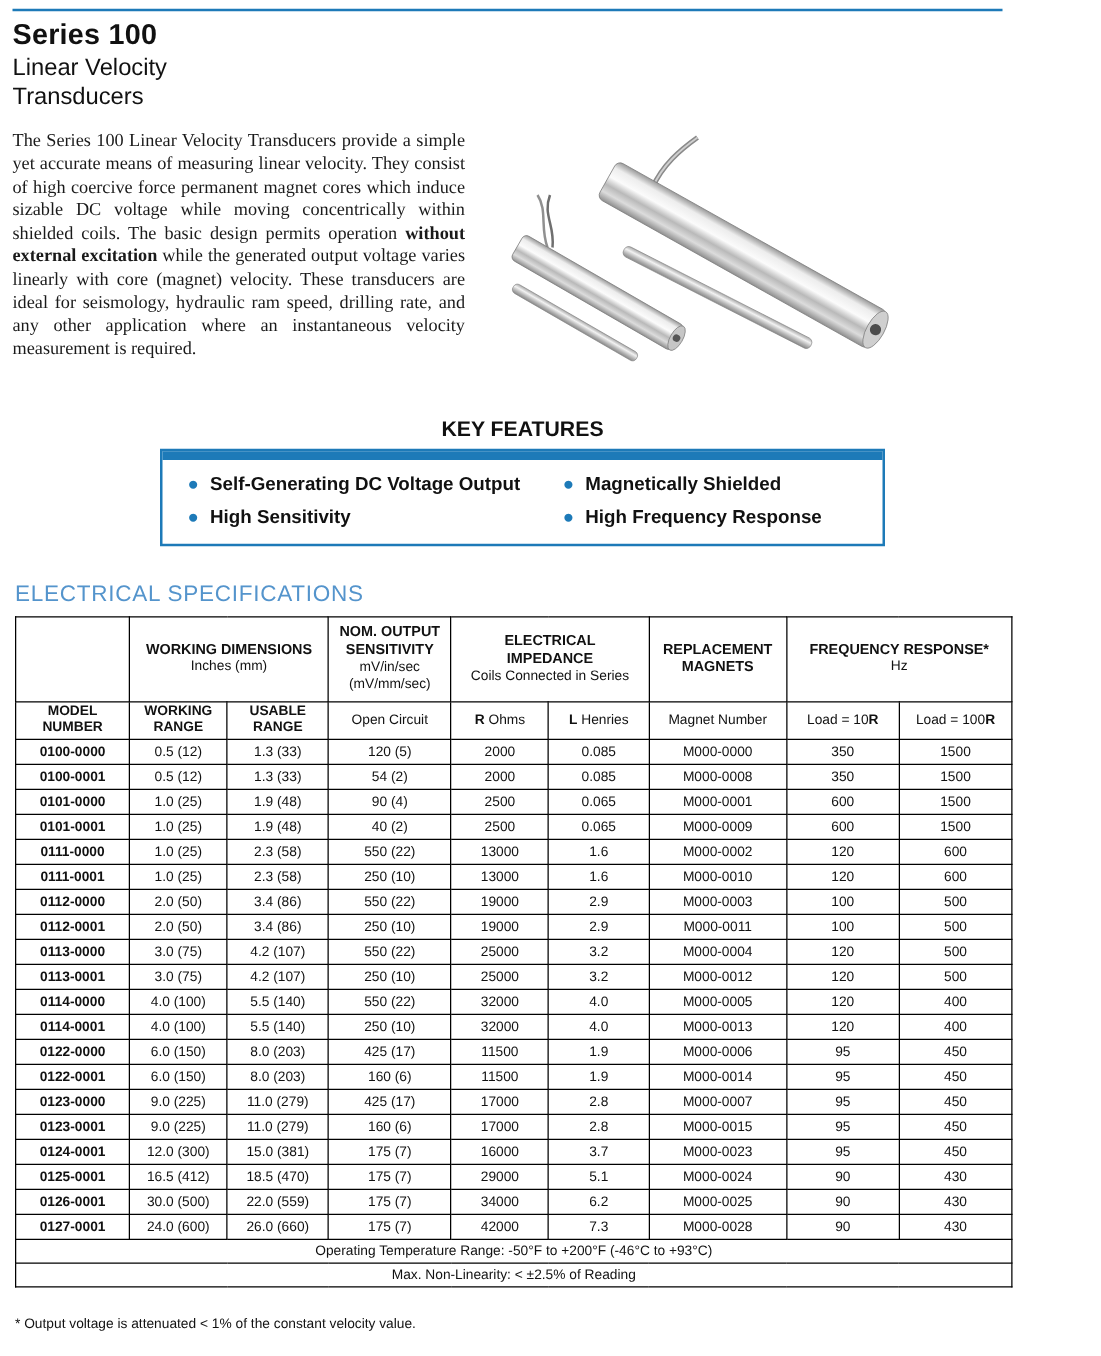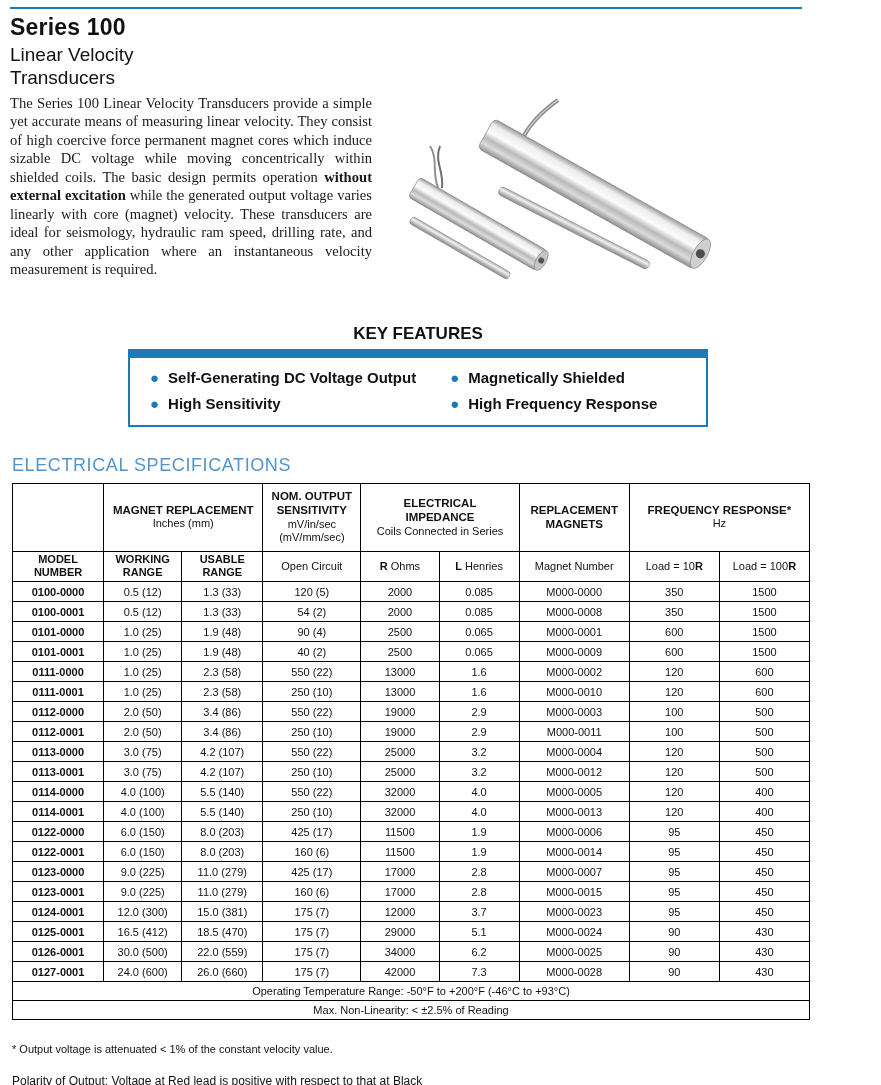--- a/index.html
+++ b/index.html
@@ -6,21 +6,21 @@
   html,body { background:#ffffff; }
   .page {
     width:812px; height:1085px; background:#fff; position:relative;
     font-family:"Liberation Sans", sans-serif; color:#111;
     padding:0 10px; overflow:hidden;
   }
   .top-rule { margin-top:7px; border-top:2px solid #1d7ab8; width:100%; }
   .title { font-size:23px; font-weight:bold; margin-top:5px; letter-spacing:0.2px; }
   .subtitle { font-size:19px; line-height:1.2; margin-top:3px; white-space:pre-line; }
 
-  .intro-row { display:flex; margin-top:4px; }
+  .intro-row { display:flex; margin-top:14px; }
   .intro-text {
     width:400px; font-family:"Liberation Serif", serif; font-size:14.6px;
     line-height:1.27; text-align:justify; color:#1a1a1a;
   }
   .intro-text b { font-weight:bold; }
   .photo-wrap { flex:1; display:flex; justify-content:center; align-items:flex-start; padding-top:2px; }
 
   .kf-wrap { width:580px; margin:16px 0 0 118px; }
   .kf-title { text-align:center; font-size:17px; font-weight:bold; margin-bottom:5px;margin-top:8px; }
   .kf-box { border:2px solid #1d7ab8; padding:0 20px 13px 20px; }
@@ -146,21 +146,21 @@
         <col style="width:78px">
         <col style="width:80px">
       <col style="width:110px">
         <col style="width:90px">
         <col style="width:90px">
     </colgroup>
     <thead>
       <tr class="hrow1">
         <th></th>
         <th colspan="2">
-          <span class="gh-b">MAGNET REPLACEMENT</span>
+          <span class="gh-b">WORKING DIMENSIONS</span>
           <span class="gh-r">Inches (mm)</span>
         </th>
         <th>
           <span class="gh-b">NOM. OUTPUT
 SENSITIVITY</span>
           <span class="gh-r">mV/in/sec
 (mV/mm/sec)</span>
         </th>
         <th colspan="2">
           <span class="gh-b">ELECTRICAL
@@ -366,21 +366,21 @@
           <td>2.8</td>
           <td>M000-0015</td>
           <td>95</td>
           <td>450</td>
         </tr>
         <tr>
           <td class="model">0124-0001</td>
           <td>12.0 (300)</td>
           <td>15.0 (381)</td>
           <td>175 (7)</td>
-          <td>12000</td>
+          <td>16000</td>
           <td>3.7</td>
           <td>M000-0023</td>
           <td>95</td>
           <td>450</td>
         </tr>
         <tr>
           <td class="model">0125-0001</td>
           <td>16.5 (412)</td>
           <td>18.5 (470)</td>
           <td>175 (7)</td>

